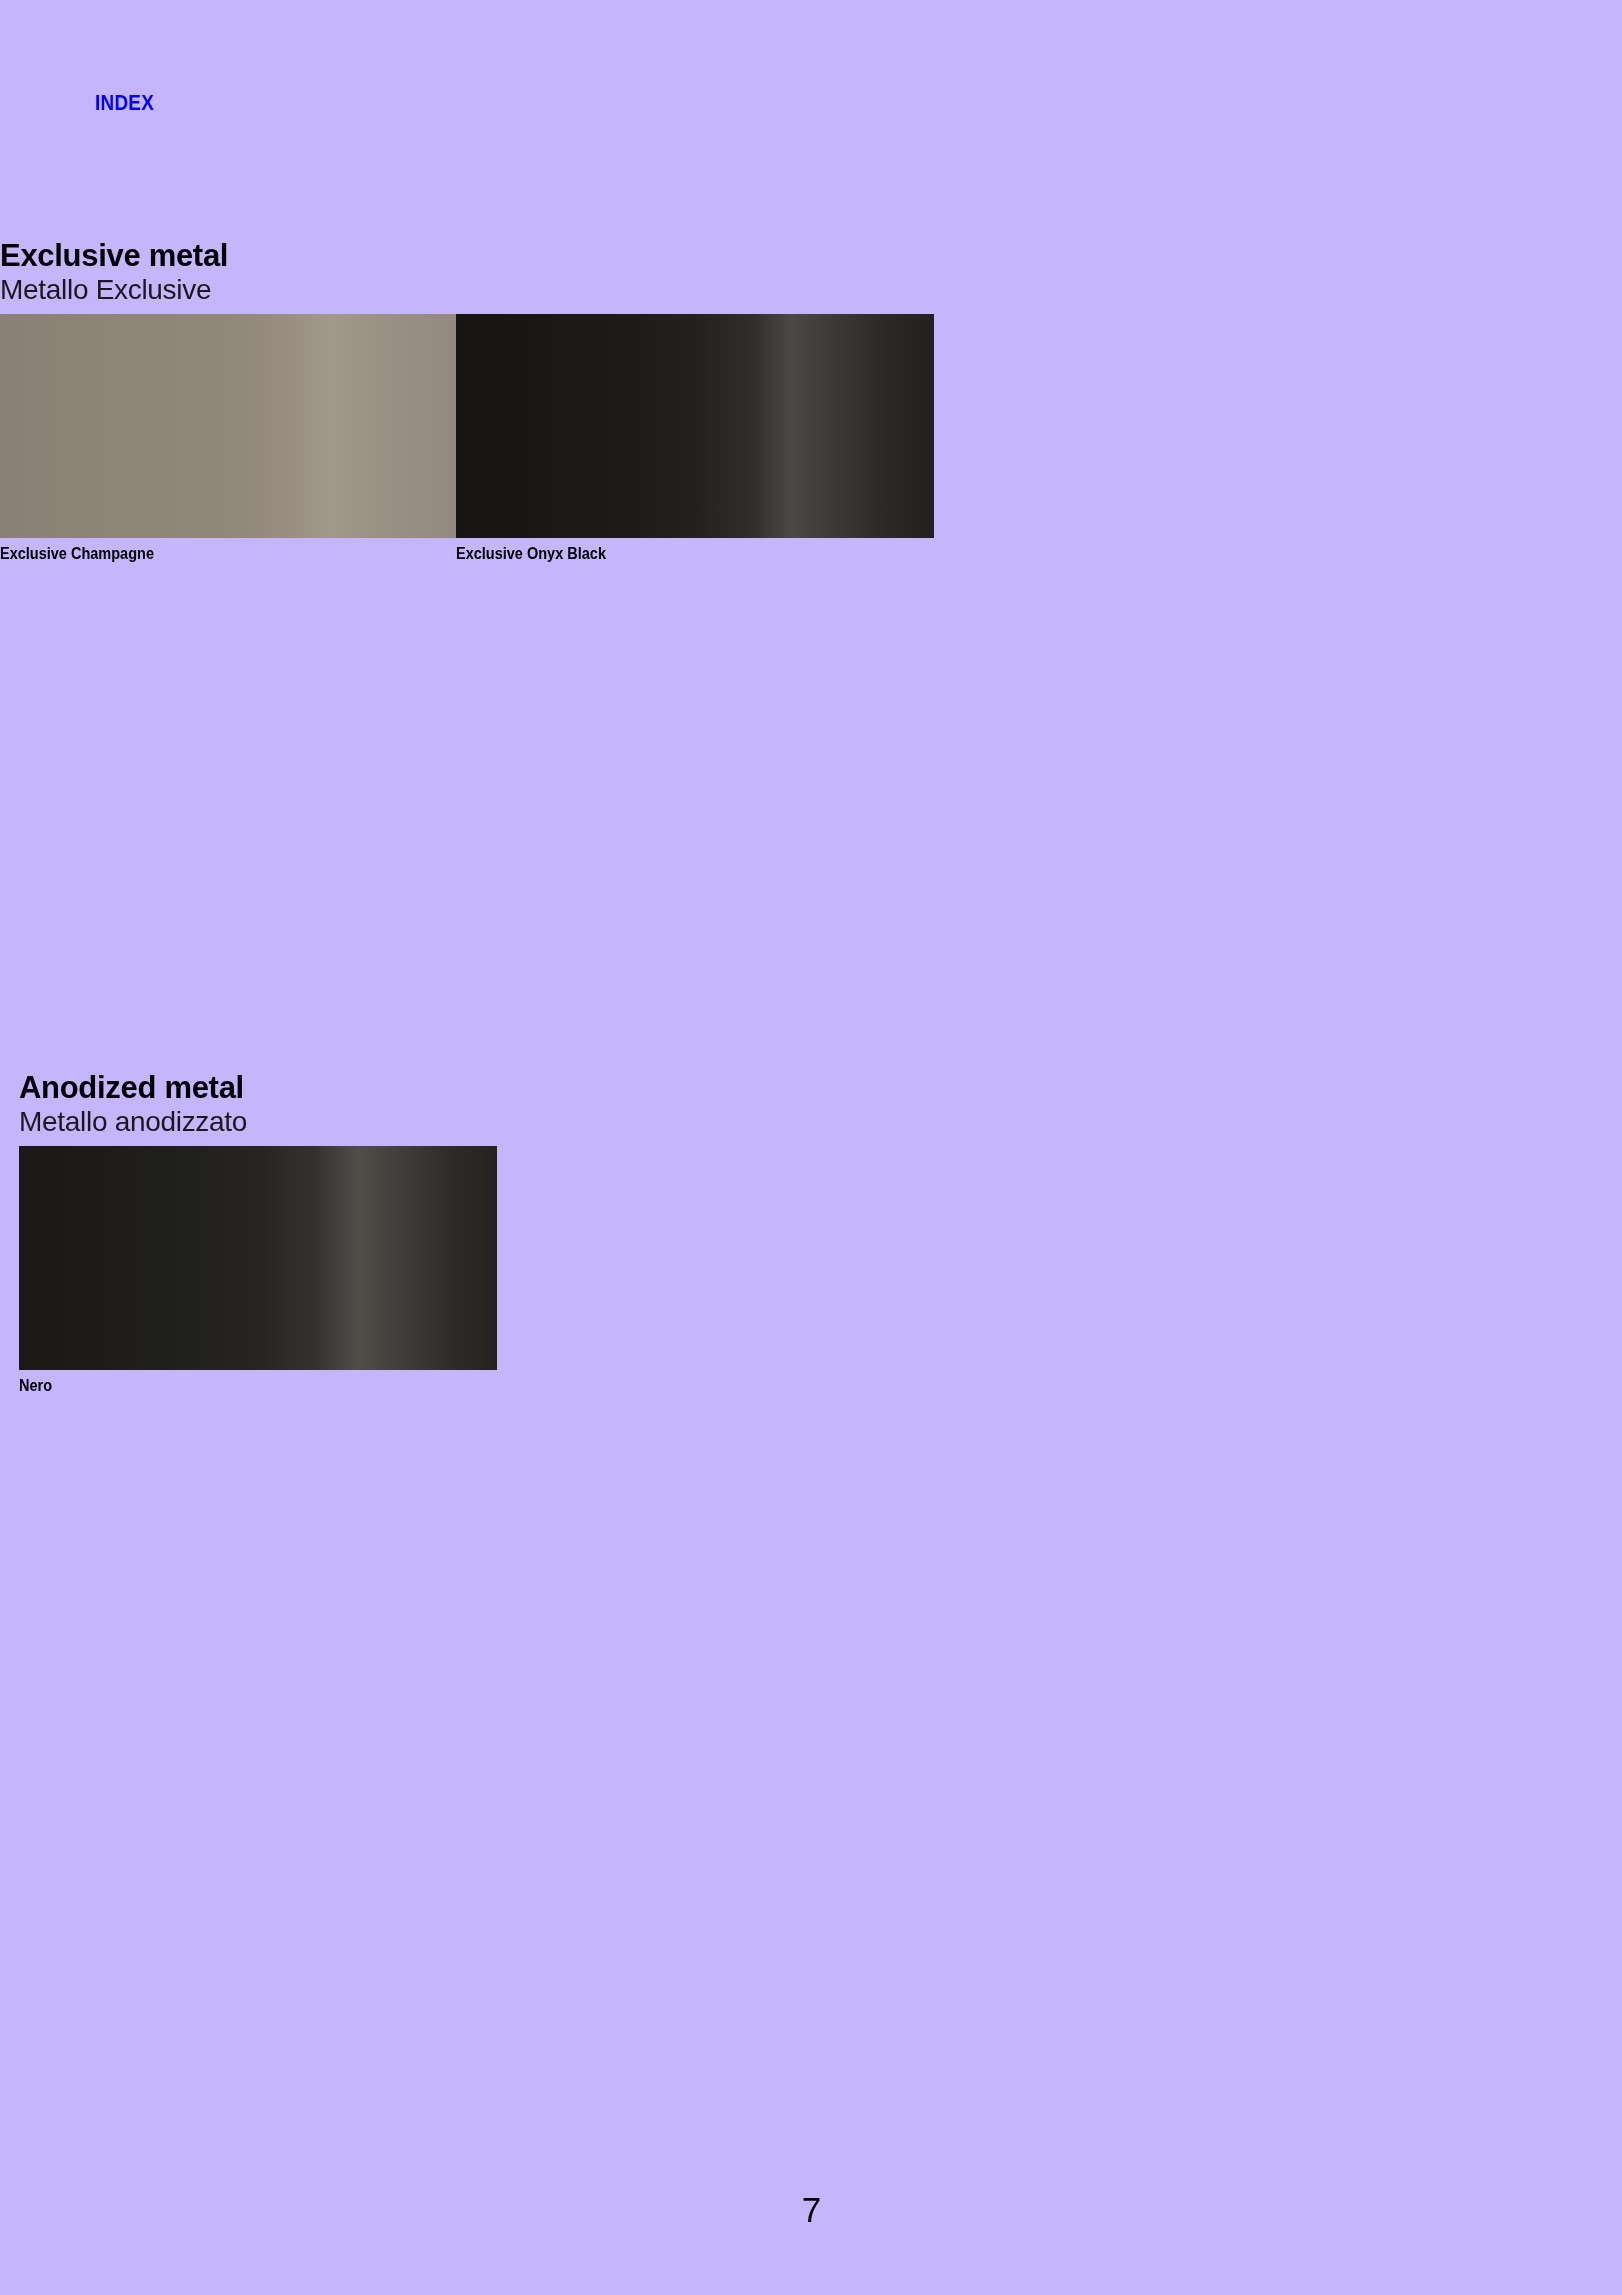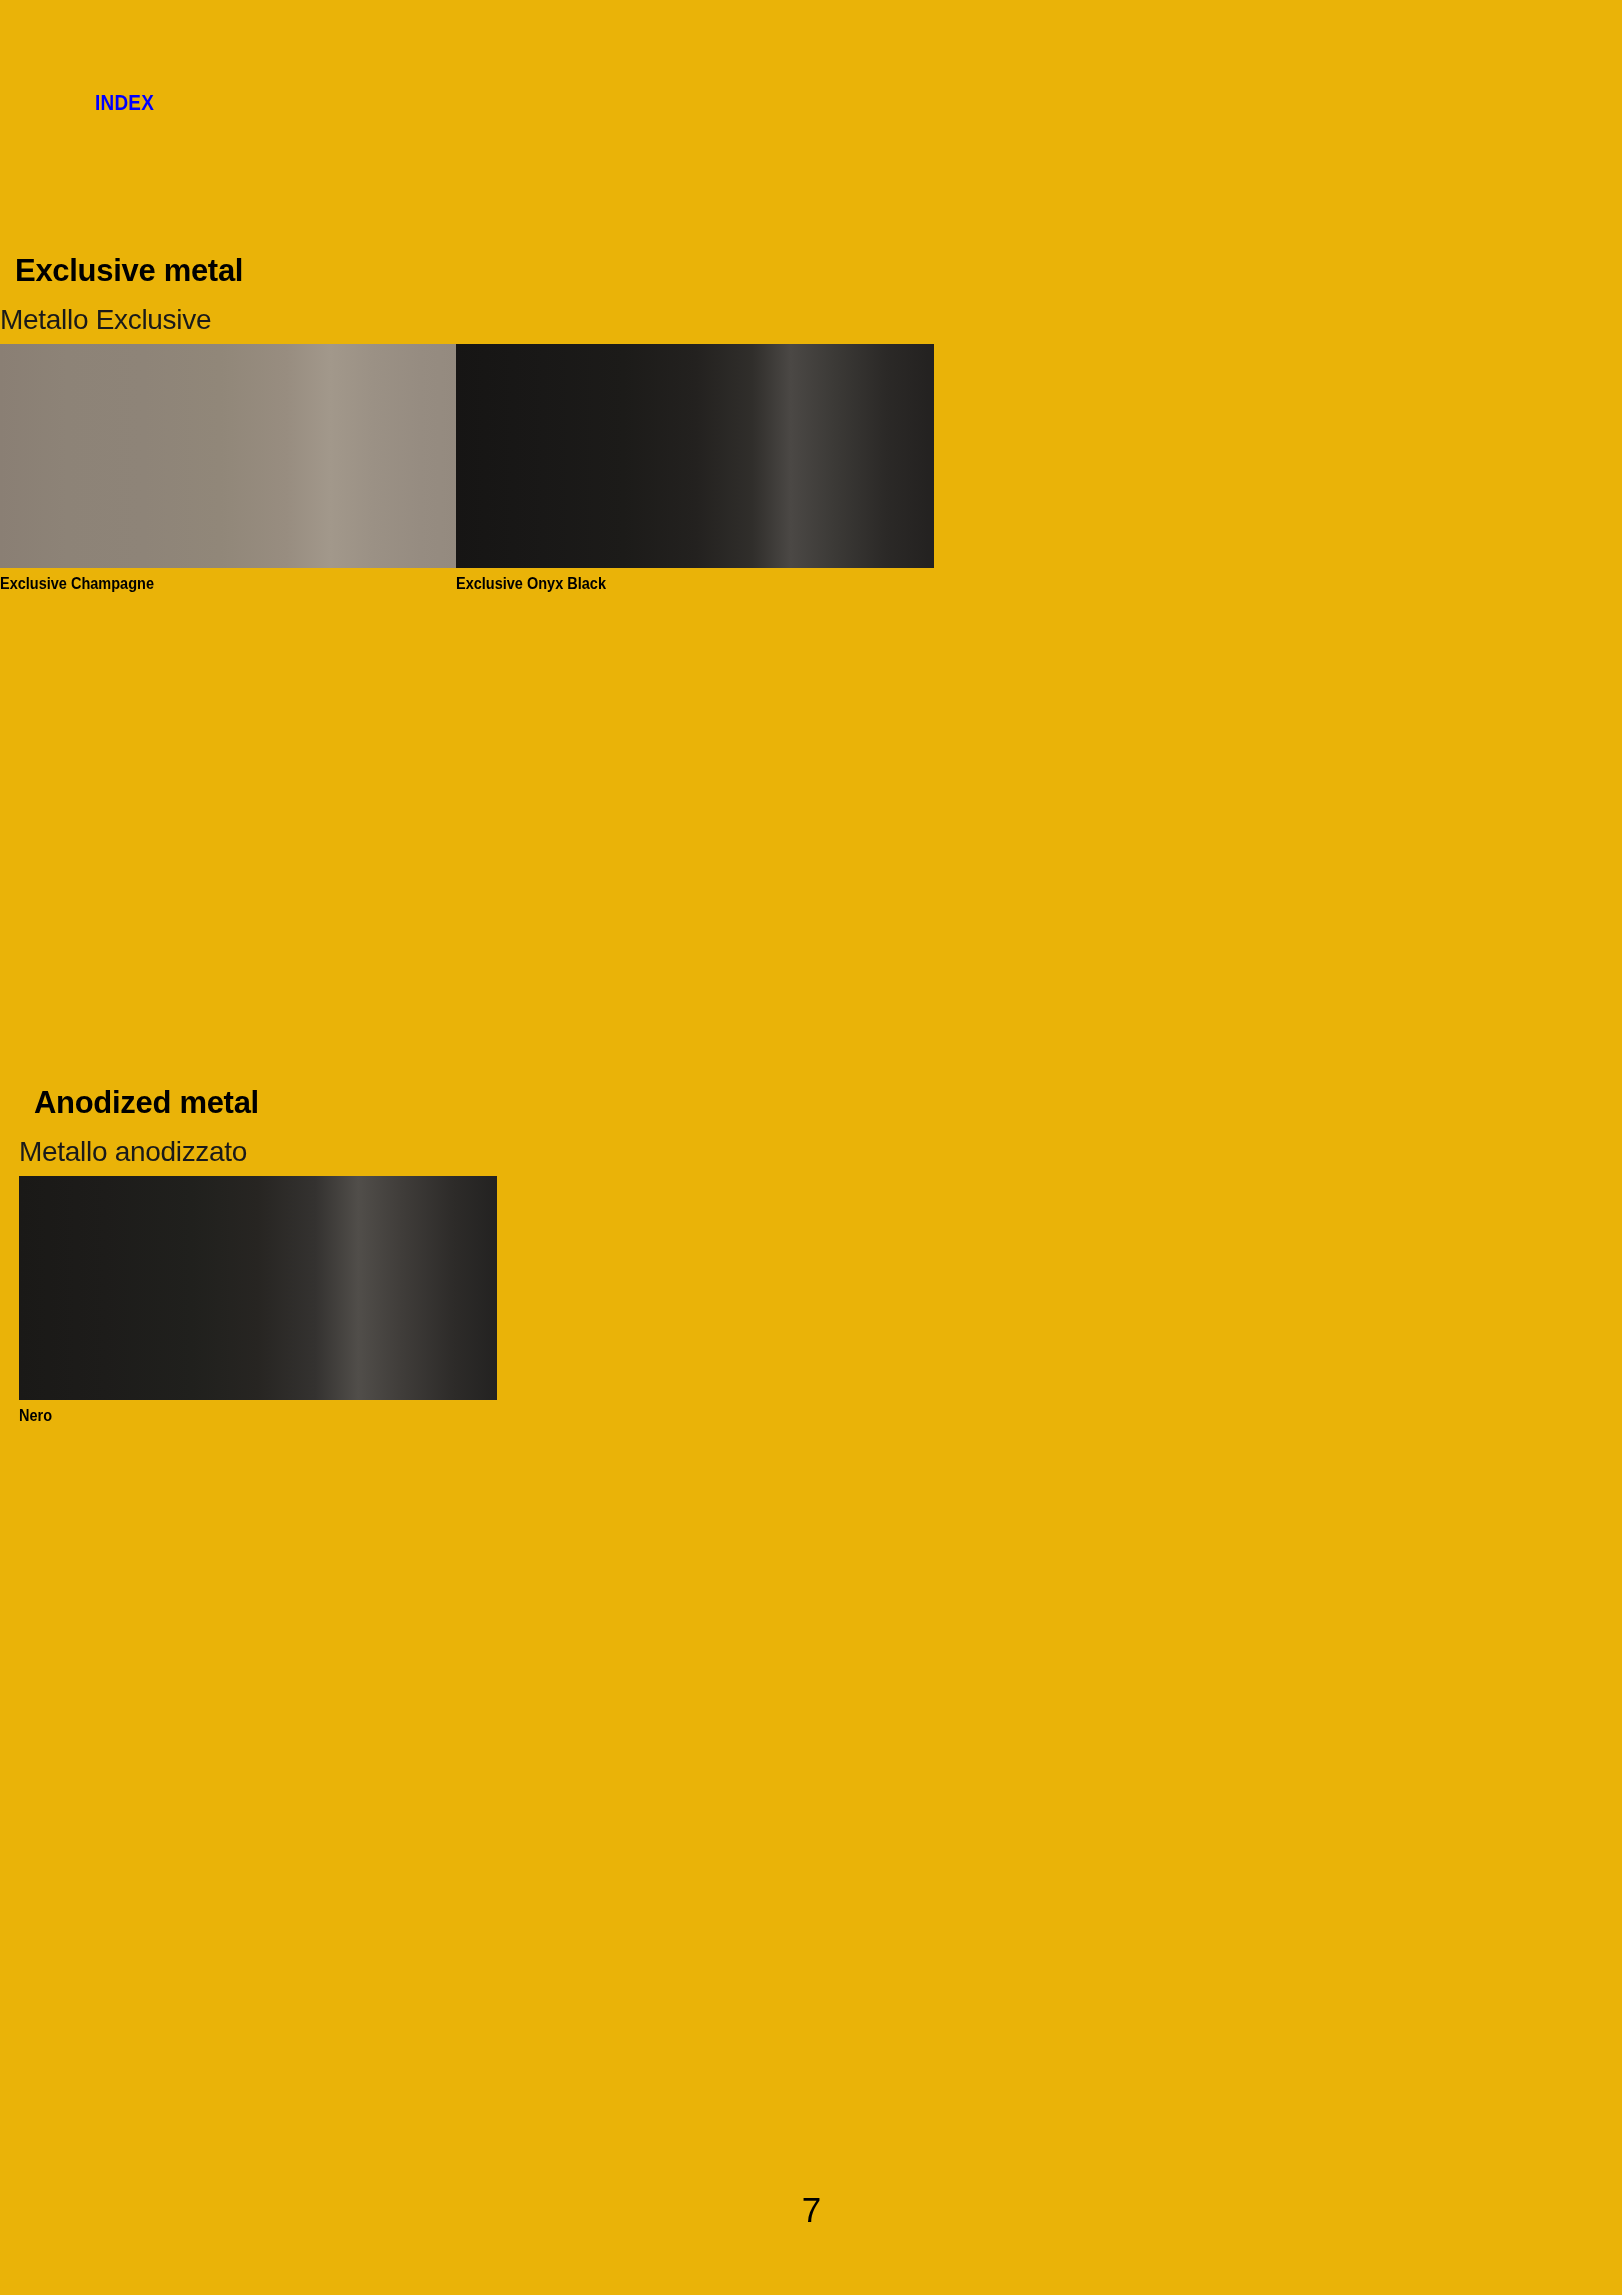--- a/index.html
+++ b/index.html
@@ -12,21 +12,21 @@
     height: 2295px;
     position: relative;
     font-family: "Liberation Sans", sans-serif;
     -webkit-font-smoothing: antialiased;
   }
 
   .page {
     position: relative;
     width: 1623px;
     height: 2295px;
-    background: #eab308;
+    background: #c4b5fd;
     overflow: hidden;
   }
 
   
   .index-link {
     position: absolute;
     left: 95px;
     top: 92px;
     font-family: "Liberation Sans Narrow", "Liberation Sans", sans-serif;
     font-size: 22px;
@@ -47,21 +47,21 @@
   }
   .section-exclusive { top: 239px; }
   .section-anodized  { top: 1071px; padding-left: 19px; }
 
   .sec-title-en {
     font-size: 31px;
     font-weight: bold;
     color: #000000;
     letter-spacing: -0.3px;
     line-height: 1.12;
-    margin: 15px;
+    margin: 0;
     white-space: nowrap;
   }
   .sec-title-it {
     font-size: 28px;
     font-weight: normal;
     color: #1a1a1a;
     letter-spacing: -0.3px;
     line-height: 1.12;
     margin: 0 0 9px 0;
     white-space: nowrap;

